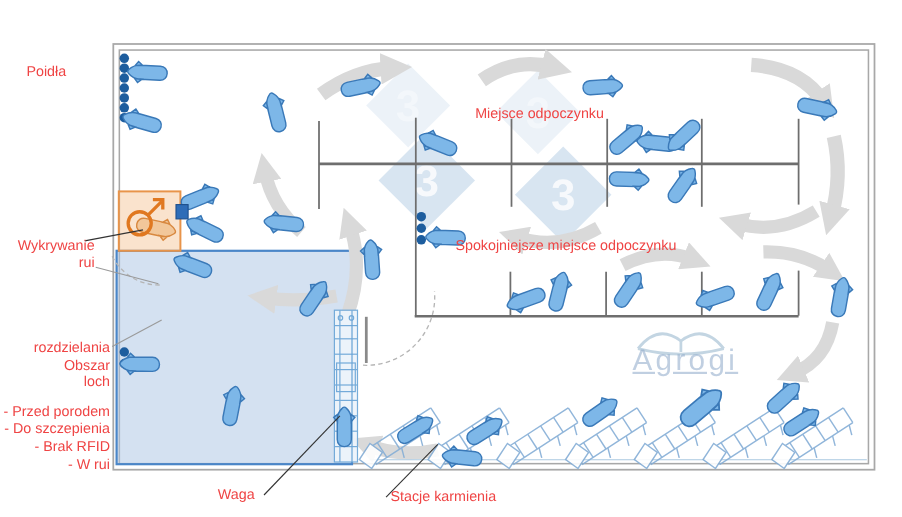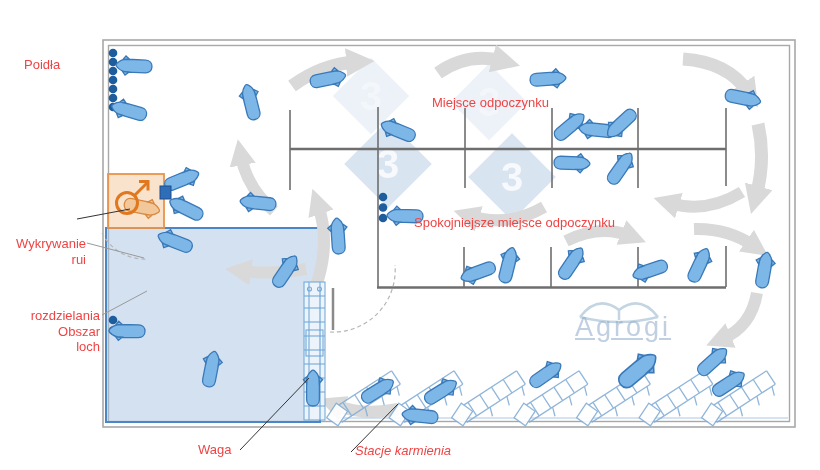--- a/index.html
+++ b/index.html
@@ -6,25 +6,25 @@
   #stage{
     position:relative;width:820px;height:470px;background:#ffffff;overflow:hidden;
     font-family:"Liberation Sans","DejaVu Sans",sans-serif;color:#222;
   }
   #diagram{position:absolute;left:0;top:0;}
   .lbl{position:absolute;font-size:13px;color:#ef4444;line-height:15.5px;white-space:nowrap;}
   .lbl-block{white-space:normal;}
   .right{text-align:right;}
   .center{text-align:left;}
   #lbl-poidla{left:24px;top:57px;}
-  #lbl-heat{left:0;top:215px;width:86px;margin-top:21px;}
+  #lbl-heat{left:0;top:215px;width:86px;}
   #lbl-separation{left:0;top:308px;width:100px;}
   #lbl-reasons{left:0;top:366px;width:100px;line-height:16px;}
   #lbl-waga{left:198px;top:442px;}
-  #lbl-stacje{left:355px;top:443px;font-style:italic;}
+  #lbl-stacje{left:355px;top:443px;}
   #lbl-resting{left:432px;top:95px;width:180px;}
   #lbl-quiet{left:414px;top:183px;width:250px;margin-top:32px;}
   #watermark-text{
     left:575px;top:320px;font-size:27px;letter-spacing:3px;
     color:rgba(140,168,200,0.55);
     text-decoration:underline;
   }
   .pig-blue{fill:#7db7e8;stroke:#3a79b8;stroke-width:1.3;}
   .pig-orange{fill:#f2c79a;stroke:#d8883f;stroke-width:1.3;}
   .flow-arrow{fill:none;stroke:#d9d9d9;}
@@ -239,20 +239,26 @@
     <div>Wykrywanie</div>
     <div>rui</div>
   </div>
 
   <div class="lbl lbl-block right" id="lbl-separation">
     <div>rozdzielania</div>
     <div>Obszar</div>
     <div>loch</div>
   </div>
 
+  <div class="lbl lbl-block right" id="lbl-reasons">
+    <div>- Przed porodem</div>
+    <div>- Do szczepienia</div>
+    <div>- Brak RFID</div>
+    <div>- W rui</div>
+  </div>
 
   <div class="lbl" id="lbl-waga">Waga</div>
 
   <div class="lbl" id="lbl-stacje">Stacje karmienia</div>
 
   <div class="lbl center" id="lbl-resting">Miejsce odpoczynku</div>
 
   <div class="lbl center" id="lbl-quiet">Spokojniejsze miejsce odpoczynku</div>
 
   <div class="lbl" id="watermark-text">Agrogi</div>

